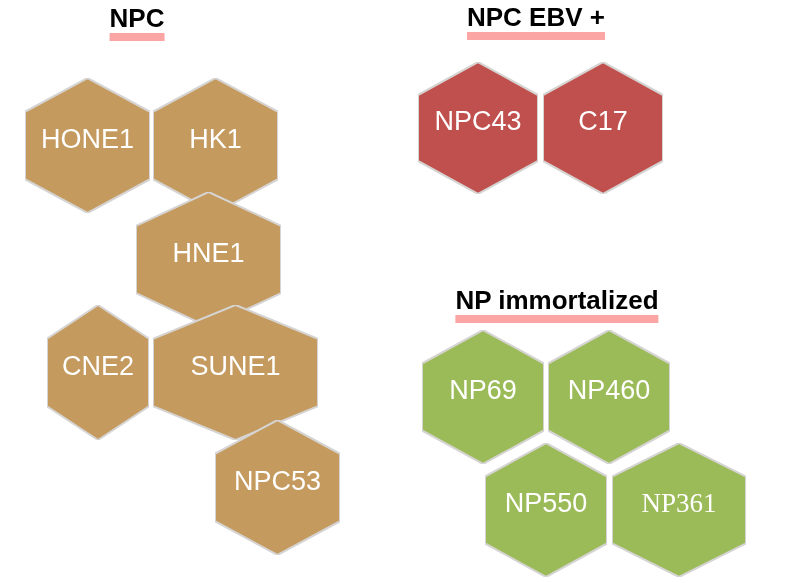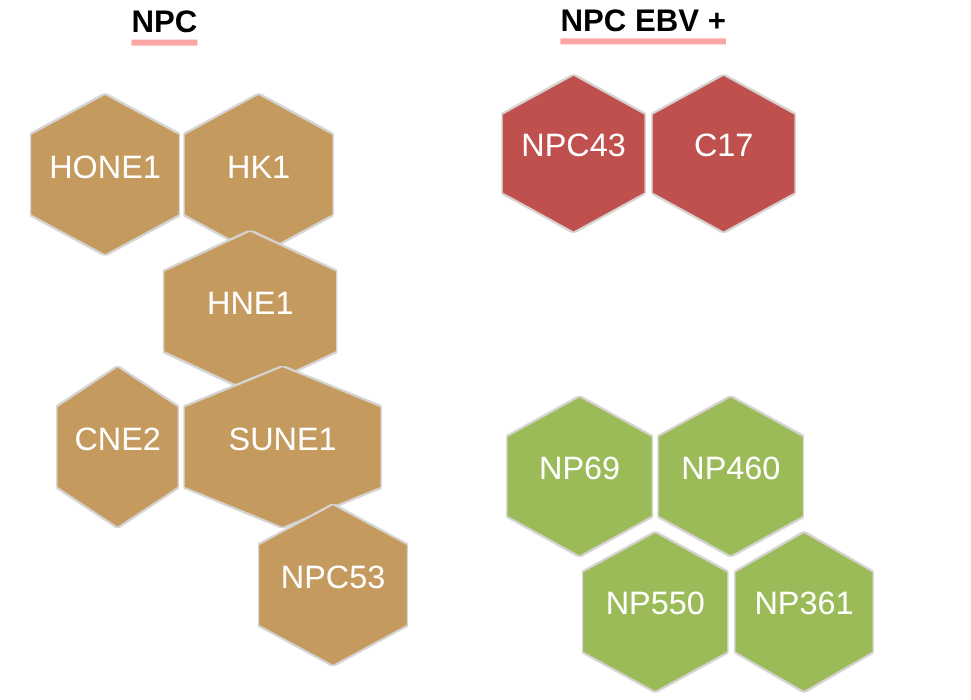--- a/index.html
+++ b/index.html
@@ -15,21 +15,21 @@
     background: #ffffff;
     overflow: hidden;
   }
   .group-title {
     position: absolute;
     transform: translateX(-50%);
     font-size: 26px;
     font-weight: 700;
     color: #000000;
     white-space: nowrap;
-    border-bottom: 5px solid #fca5a5;
+    border-bottom: 8px solid #fca5a5;
     padding-bottom: 0px;
     line-height: 1.1;
   }
   .hex {
     position: absolute;
   }
   .hex svg {
     position: absolute;
     left: 0; top: 0;
     width: 100%;
@@ -52,20 +52,21 @@
 </style>
 </head>
 <body>
 
 <div class="canvas">
 
   <div class="group-title" style="left:137px; top:4px;">NPC</div>
 
   <div class="group-title" style="left:536px; top:3px;">NPC EBV +</div>
 
+  <div class="group-title" style="left:557px; top:286px;">NP immortalized</div>
 
   <div class="hex" style="left:25px; top:78px; width:125px; height:135px;">
     <svg viewBox="0 0 100 100" preserveAspectRatio="none" aria-hidden="true">
       <polygon points="50,0 100,25 100,75 50,100 0,75 0,25" vector-effect="non-scaling-stroke" stroke-width="2" fill="#c49a5e" stroke="#d6d4d2"></polygon>
     </svg>
     <span class="hex-label">HONE1</span>
   </div>
 
   <div class="hex" style="left:153px; top:78px; width:125px; height:135px;">
     <svg viewBox="0 0 100 100" preserveAspectRatio="none" aria-hidden="true">
@@ -132,20 +133,20 @@
     <span class="hex-label">NP460</span>
   </div>
 
   <div class="hex" style="left:485px; top:443px; width:122px; height:134px;">
     <svg viewBox="0 0 100 100" preserveAspectRatio="none" aria-hidden="true">
       <polygon points="50,0 100,25 100,75 50,100 0,75 0,25" vector-effect="non-scaling-stroke" stroke-width="2" fill="#9bbb59" stroke="#d6d4d2"></polygon>
     </svg>
     <span class="hex-label">NP550</span>
   </div>
 
-  <div class="hex" style="left:612px; top:443px; width:116px; height:134px;">
+  <div class="hex" style="left:612px; top:443px; width:134px; height:134px;font-family:Liberation Serif, serif;">
     <svg viewBox="0 0 100 100" preserveAspectRatio="none" aria-hidden="true">
       <polygon points="50,0 100,25 100,75 50,100 0,75 0,25" vector-effect="non-scaling-stroke" stroke-width="2" fill="#9bbb59" stroke="#d6d4d2"></polygon>
     </svg>
     <span class="hex-label">NP361</span>
   </div>
 
 </div>
 
 </body></html>

